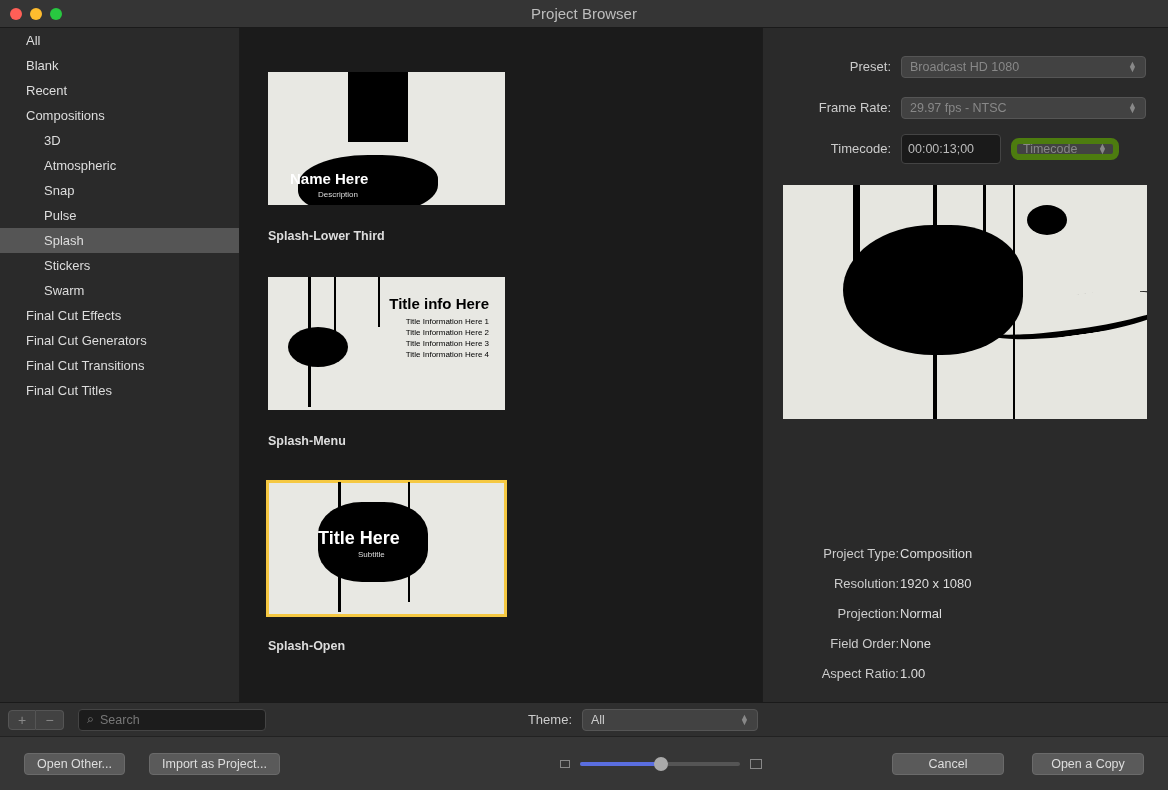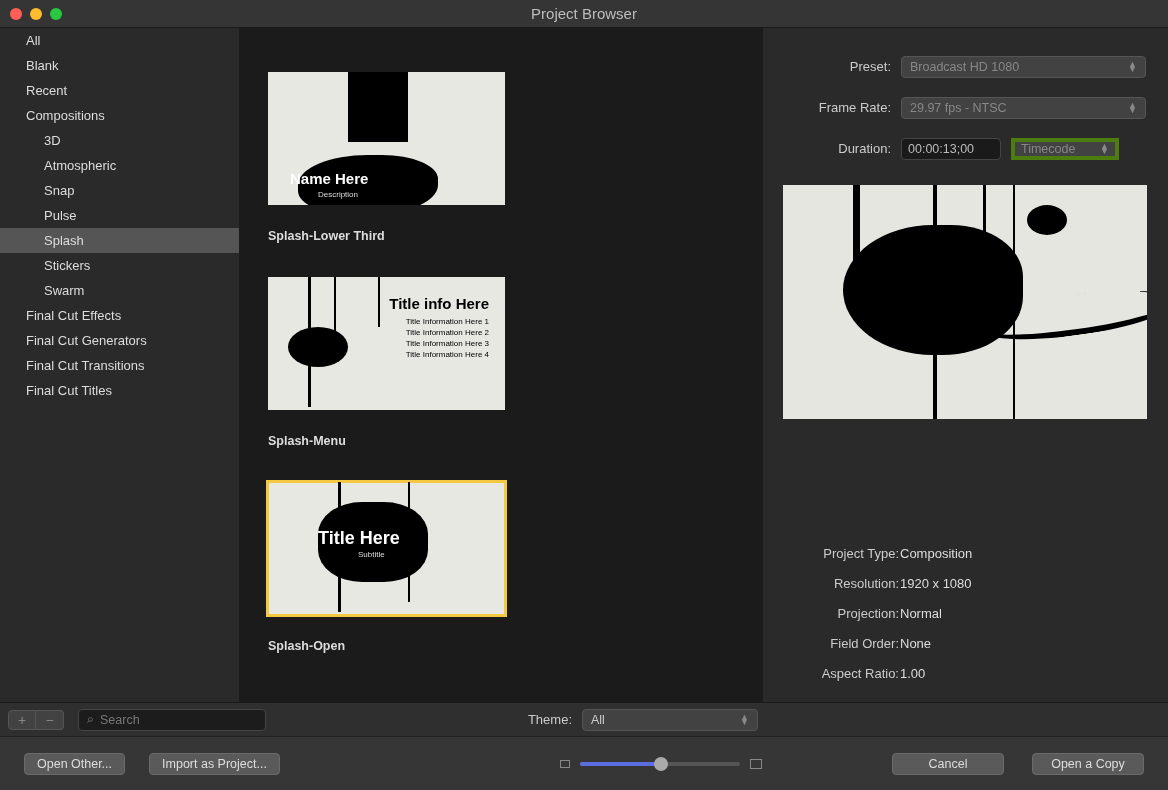--- a/index.html
+++ b/index.html
@@ -25,22 +25,22 @@
 .thumb { width: 237px; height: 133px; background: #e8e8e3; position: relative; overflow: hidden; }
 .comp-item.selected .thumb { outline: 3px solid #f5c842; outline-offset: -1px; }
 .comp-label { color: #ddd; font-size: 12.5px; margin-top: 24px; font-weight: 600; }
 .thumb-inner-text { position: absolute; color: #000; font-weight: 700; }
 
 .inspector { width: 406px; background: #2a2a2a; border-left: 1px solid #1c1c1c; padding: 18px 22px 0 20px; display: flex; flex-direction: column; }
 .param-row { display: flex; align-items: center; height: 41px; gap: 10px; }
 .param-label { width: 108px; text-align: right; color: #ccc; font-size: 13px; }
 .select { flex: 1; height: 22px; background: #424242; border: 1px solid #555; border-radius: 4px; color: #888; font-size: 12.5px; padding: 0 8px; display: flex; align-items: center; justify-content: space-between; }
 .sel-arrows { font-size: 9px; color: #888; line-height: 5px; }
-.duration-box { width: 100px; height: 22px; background: #1a1a1a; border: 1px solid #444; border-radius: 4px; color: #bbb; font-size: 12.5px; padding: 0 6px; display: flex; align-items: center; }
-.tc-select { width: 108px; height: 22px; background: #424242; border: 4px solid #4d7c0f; border-radius: 0; color: #888; font-size: 12.5px; padding: 0 6px; display: flex; align-items: center; justify-content: space-between; }
+.duration-box { width: 100px; height: 30px; background: #1a1a1a; border: 1px solid #444; border-radius: 4px; color: #bbb; font-size: 12.5px; padding: 0 6px; display: flex; align-items: center; }
+.tc-select { width: 108px; height: 22px; background: #424242; border: 6px solid #4d7c0f; border-radius: 8px; color: #888; font-size: 12.5px; padding: 0 6px; display: flex; align-items: center; justify-content: space-between; }
 
 .preview { margin-top: 16px; width: 364px; height: 234px; background: #e6e6e0; position: relative; overflow: hidden; }
 
 .meta { margin-top: auto; margin-bottom: 14px; }
 .meta-row { display: flex; height: 30px; align-items: center; gap: 1px; }
 .meta-label { width: 116px; text-align: right; color: #ccc; font-size: 13px; }
 .meta-val { color: #ddd; font-size: 13px; }
 
 .toolbar { height: 34px; background: #2f2f2f; border-top: 1px solid #1a1a1a; display: flex; align-items: center; }
 .add-remove { display: flex; margin-left: 8px; }
@@ -150,21 +150,21 @@
       </div>
     </div>
     <div class="param-row">
       <div class="param-label">Frame Rate:</div>
       <div class="select">
         <span>29.97 fps - NTSC</span>
         <span class="sel-arrows">▲<br>▼</span>
       </div>
     </div>
     <div class="param-row">
-      <div class="param-label">Duration:</div>
+      <div class="param-label">Timecode:</div>
       <div class="duration-box">00:00:13;00</div>
       <div class="tc-select">
         <span>Timecode</span>
         <span class="sel-arrows">▲<br>▼</span>
       </div>
     </div>
 
     <div class="preview">
       <div class="ink3"></div>
       <div class="ink-ring"></div>

